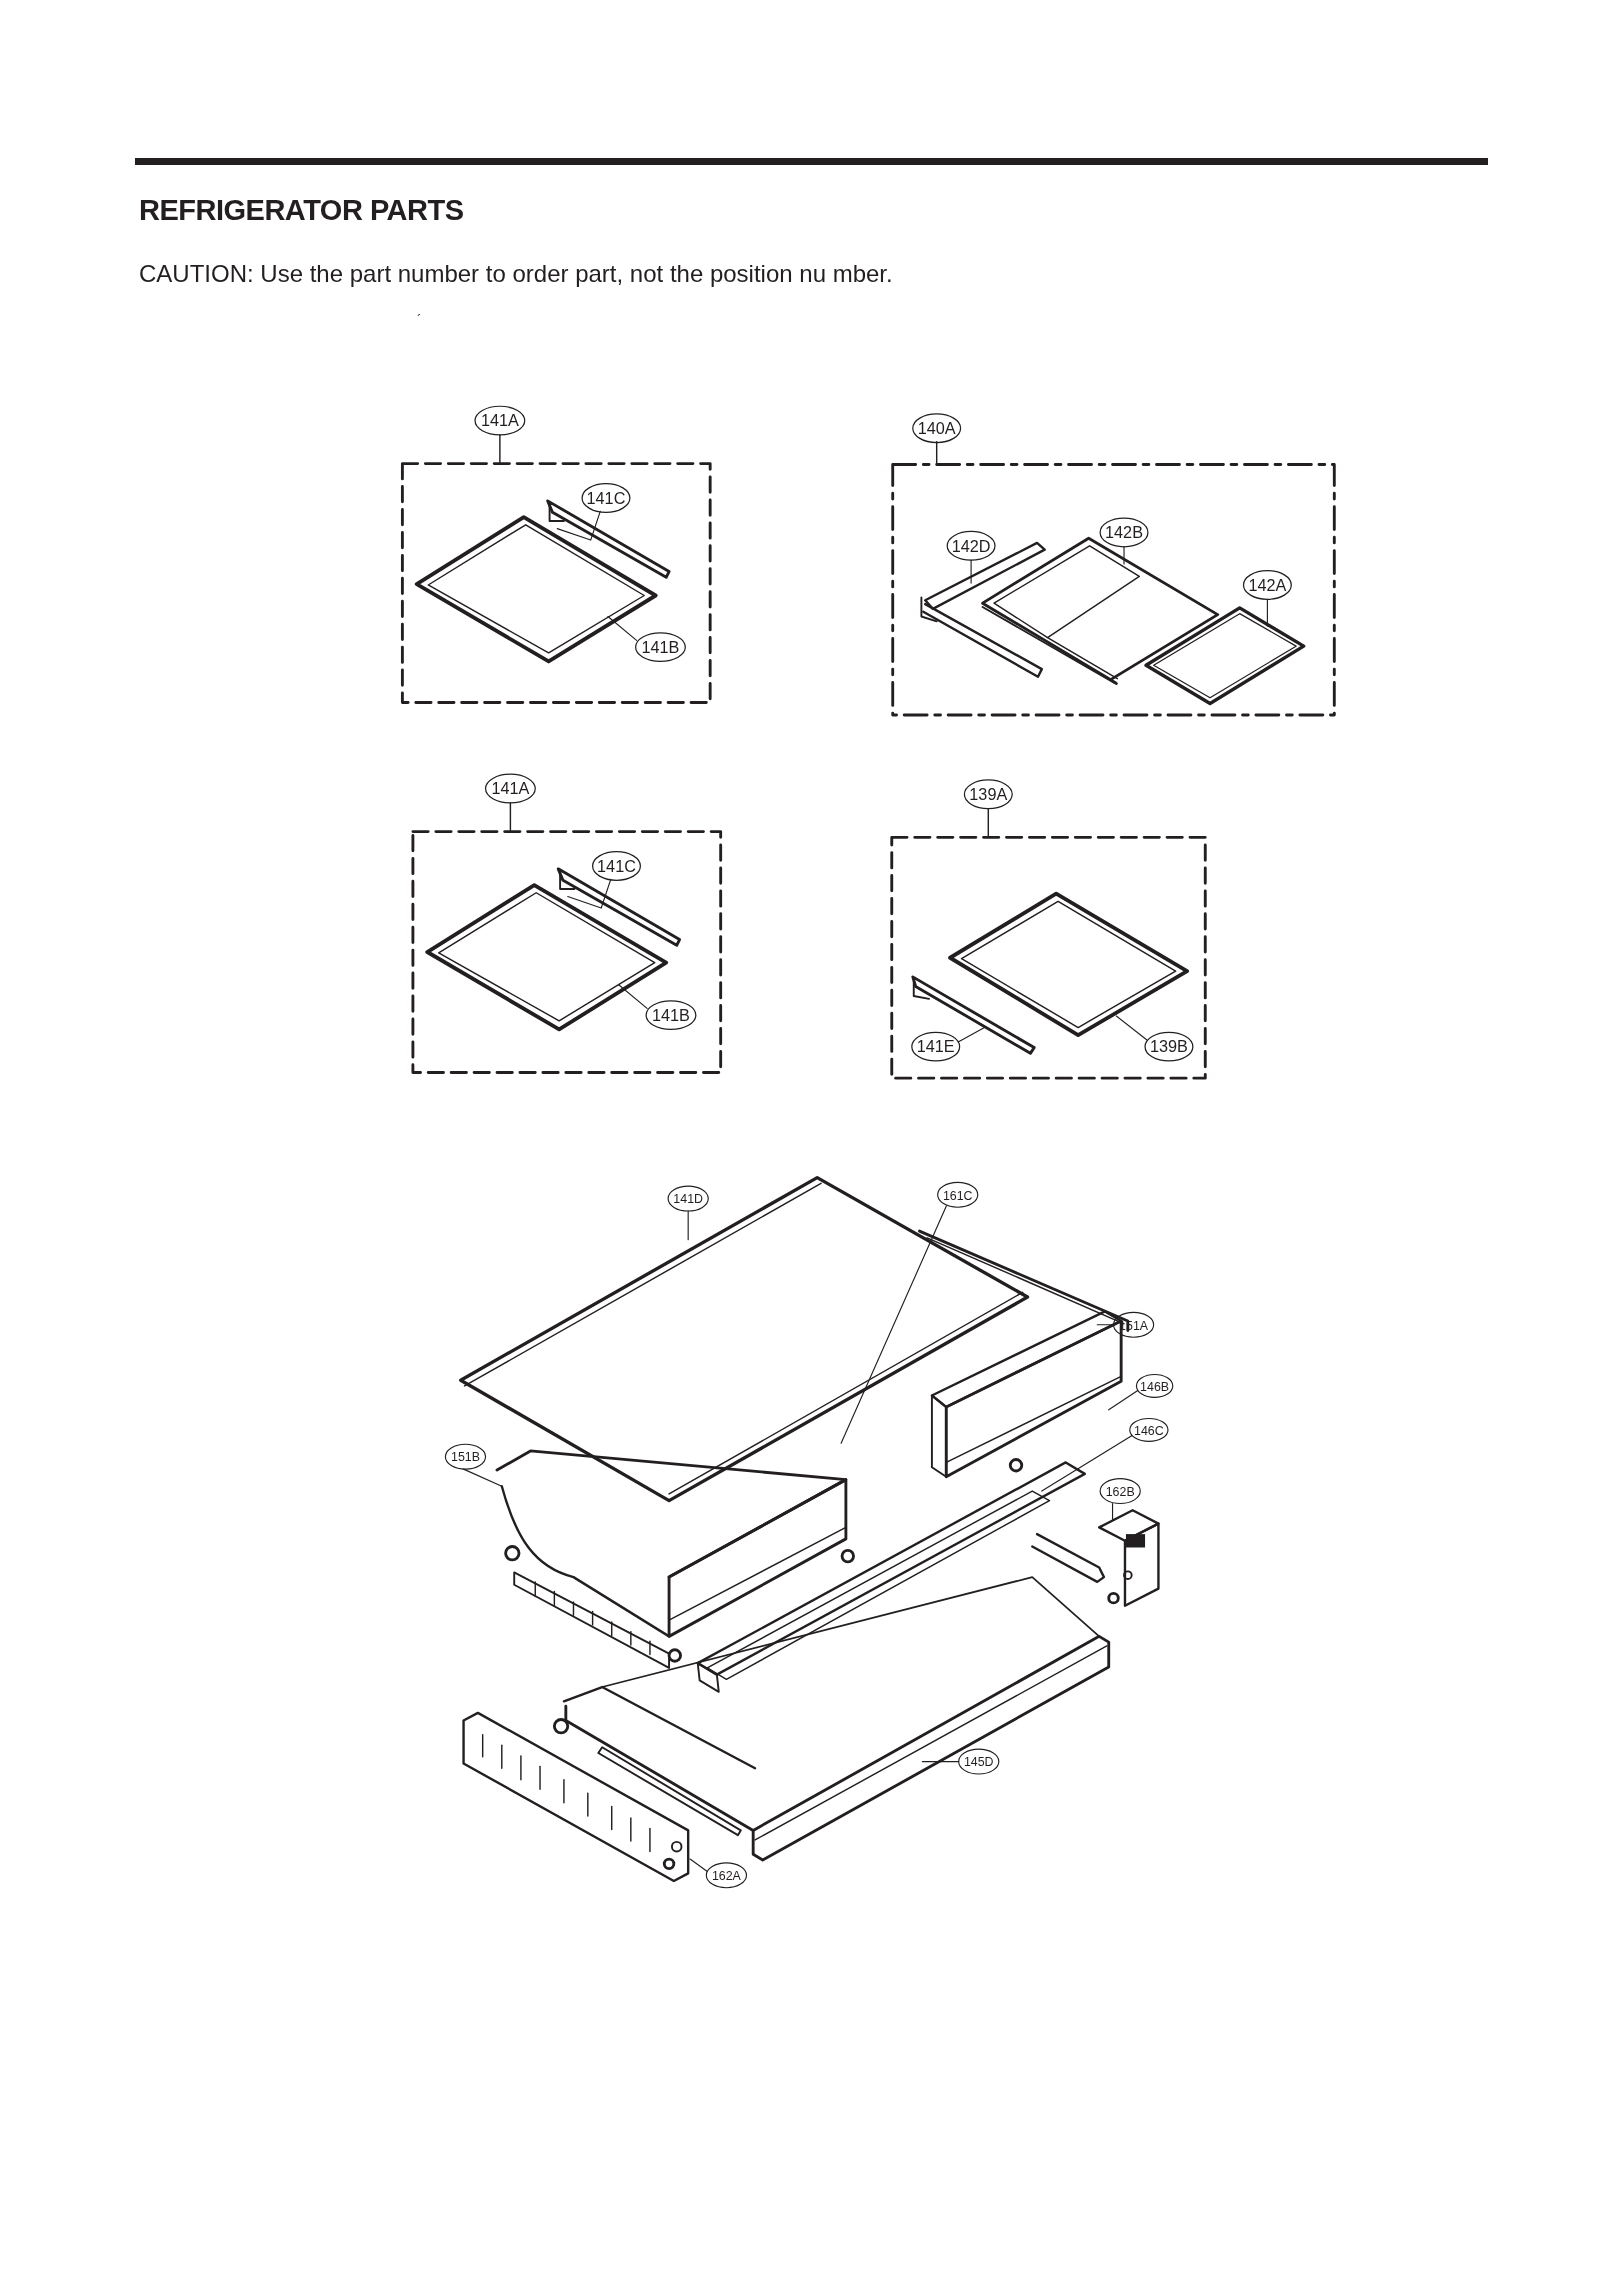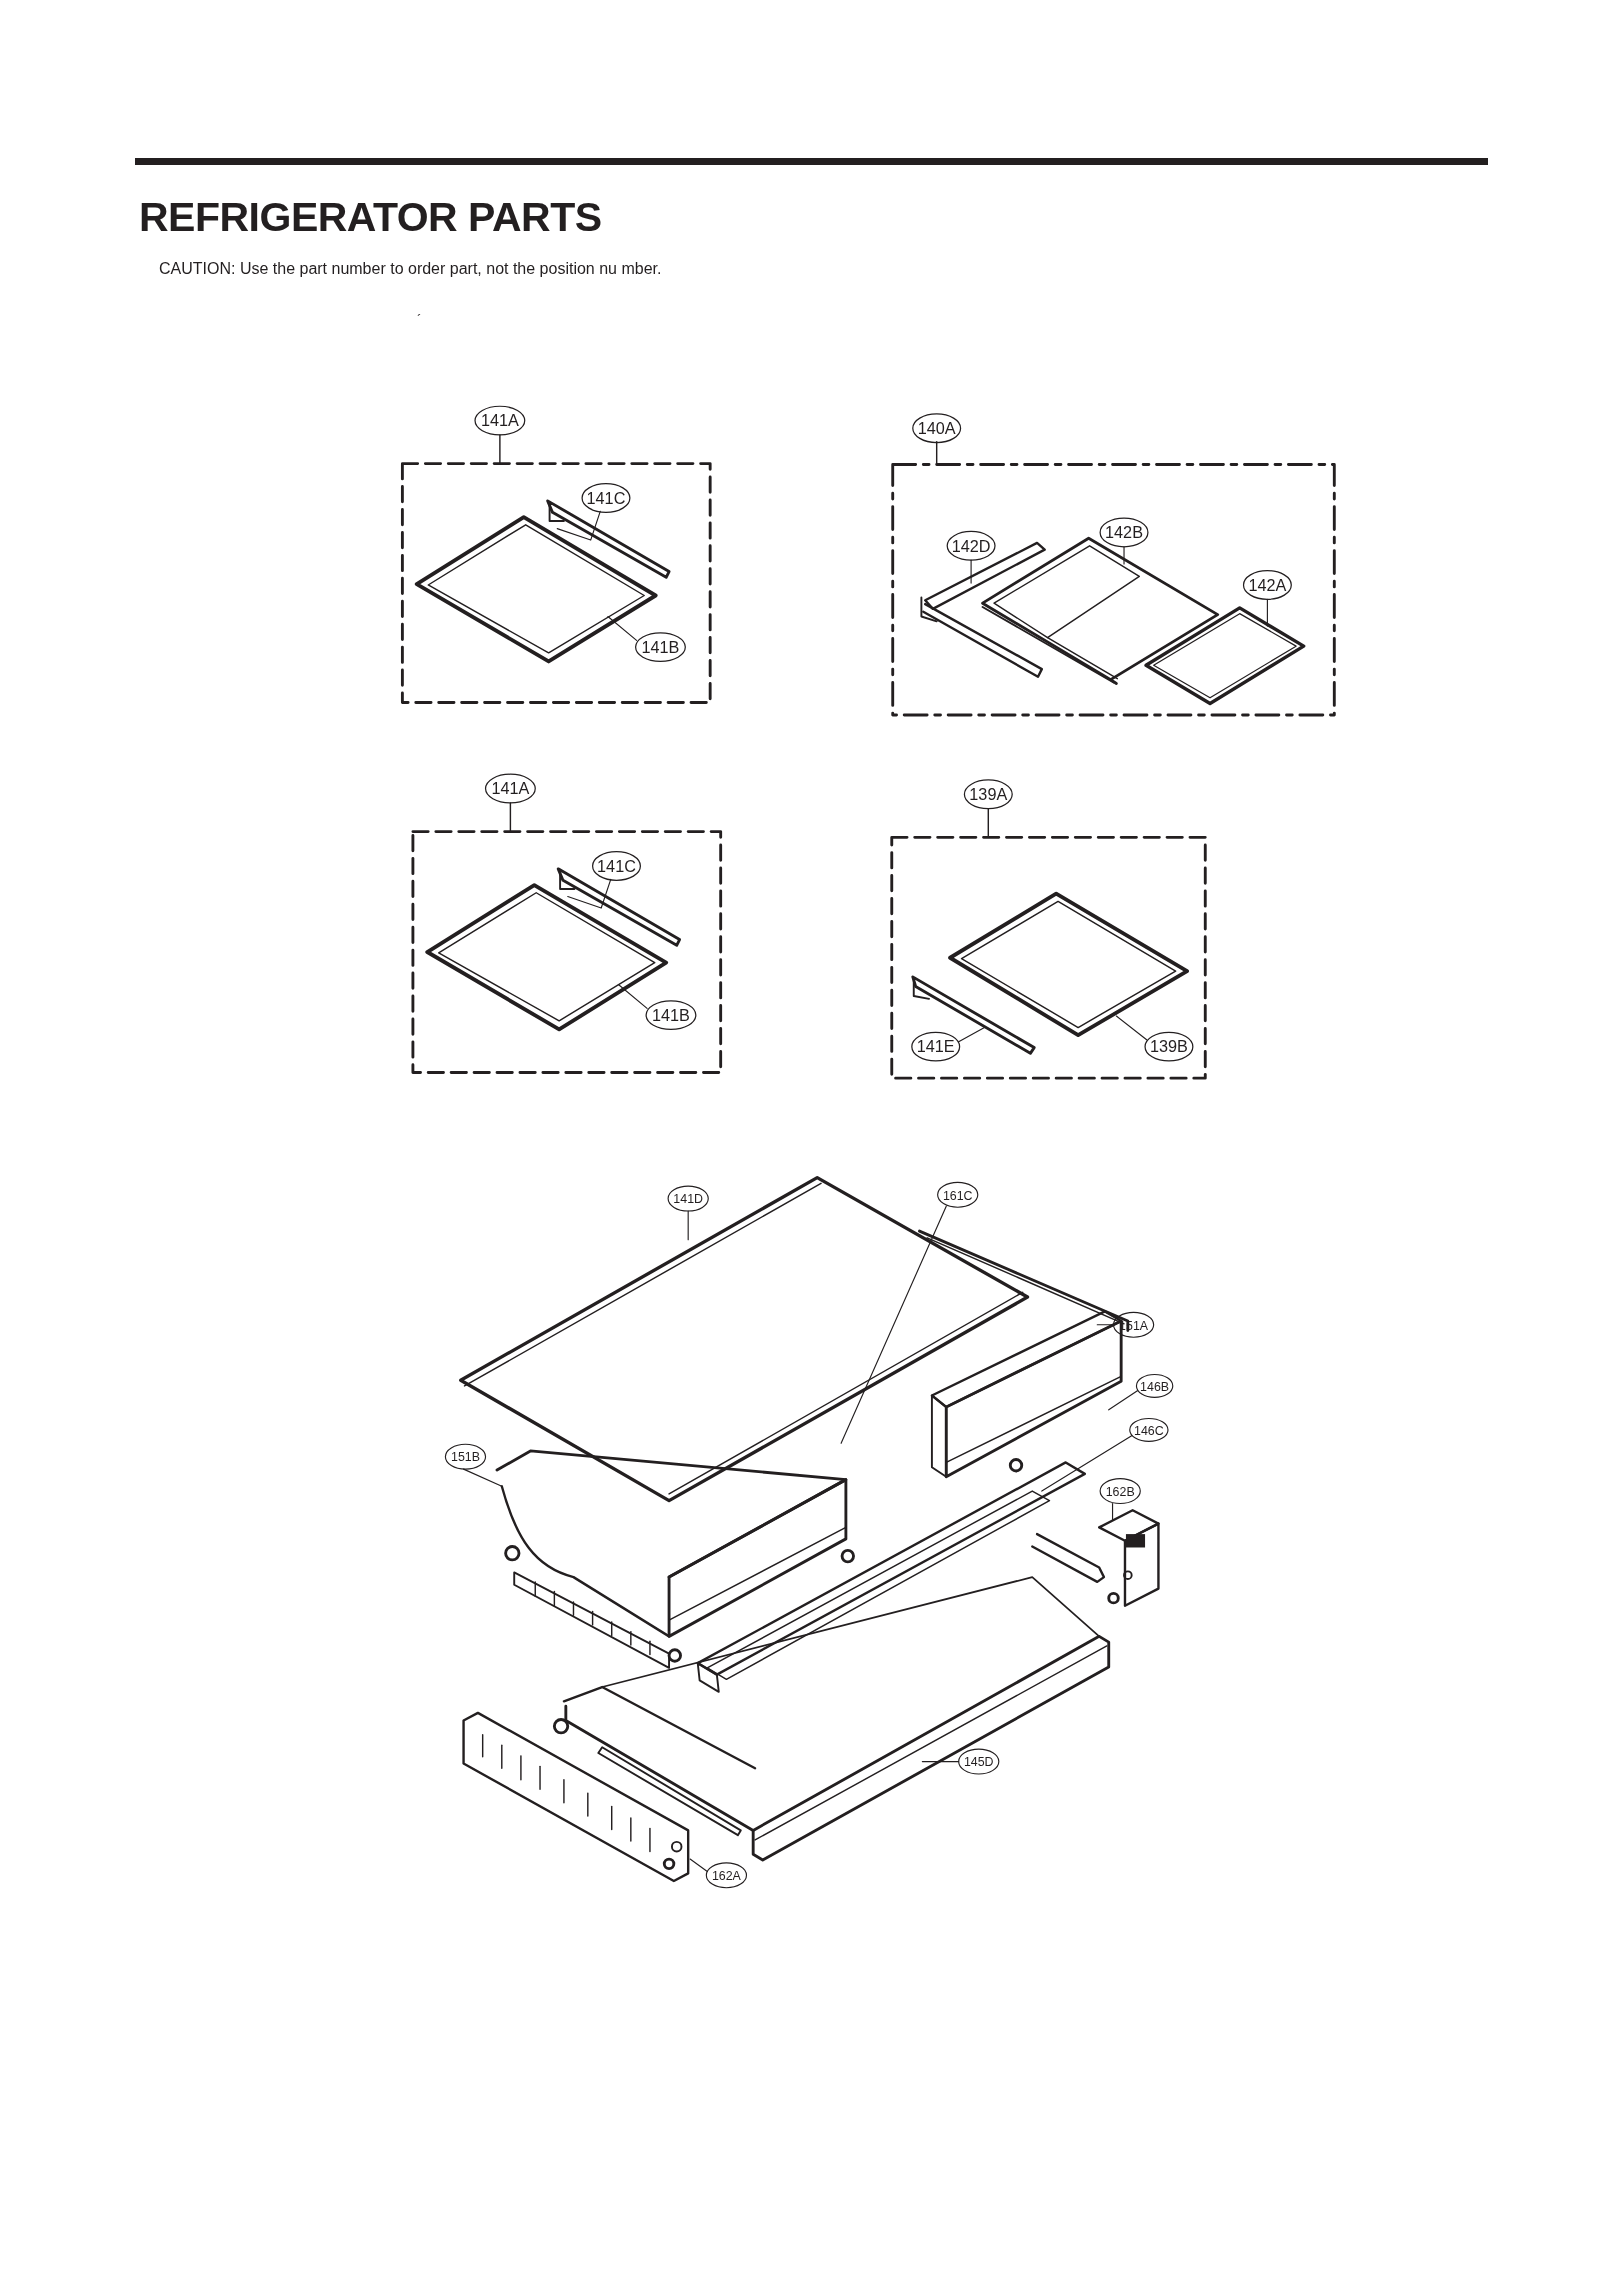--- a/index.html
+++ b/index.html
@@ -1,22 +1,22 @@
 <!DOCTYPE html>
 <html><head>
 <meta charset="utf-8">
 <style>
   html, body { margin:0; padding:0; background:#ffffff; }
   body { width:1622px; height:2294px; position:relative; overflow:hidden;
          font-family:"Liberation Sans", sans-serif; color:#231f20; }
   .rule { position:absolute; left:135px; top:158px; width:1353px; height:6.7px; background:#231f20; }
-  .title { position:absolute; left:139px; top:194px; font-size:41px; font-weight:bold;
+  .title { position:absolute; left:139px; top:194px; font-size:29px; font-weight:bold;
            letter-spacing:-0.5px; font-family:"Liberation Sans", sans-serif; }
-  .caution { position:absolute; left:139px; top:260px; font-size:16px;
-             font-family:"Liberation Sans", sans-serif;margin-left:20px; }
+  .caution { position:absolute; left:139px; top:260px; font-size:24px;
+             font-family:"Liberation Sans", sans-serif; }
   .tick { position:absolute; left:417px; top:312px; font-size:13.4px; }
   svg.diagram { position:absolute; left:0; top:0; }
   .lbl { font-family:"Liberation Sans", sans-serif; fill:#231f20; }
 </style>
 </head>
 <body>
 
 <div class="rule"></div>
 <div class="title">REFRIGERATOR PARTS</div>
 <div class="caution">CAUTION: Use the part number to order part, not the position nu  mber.</div>

